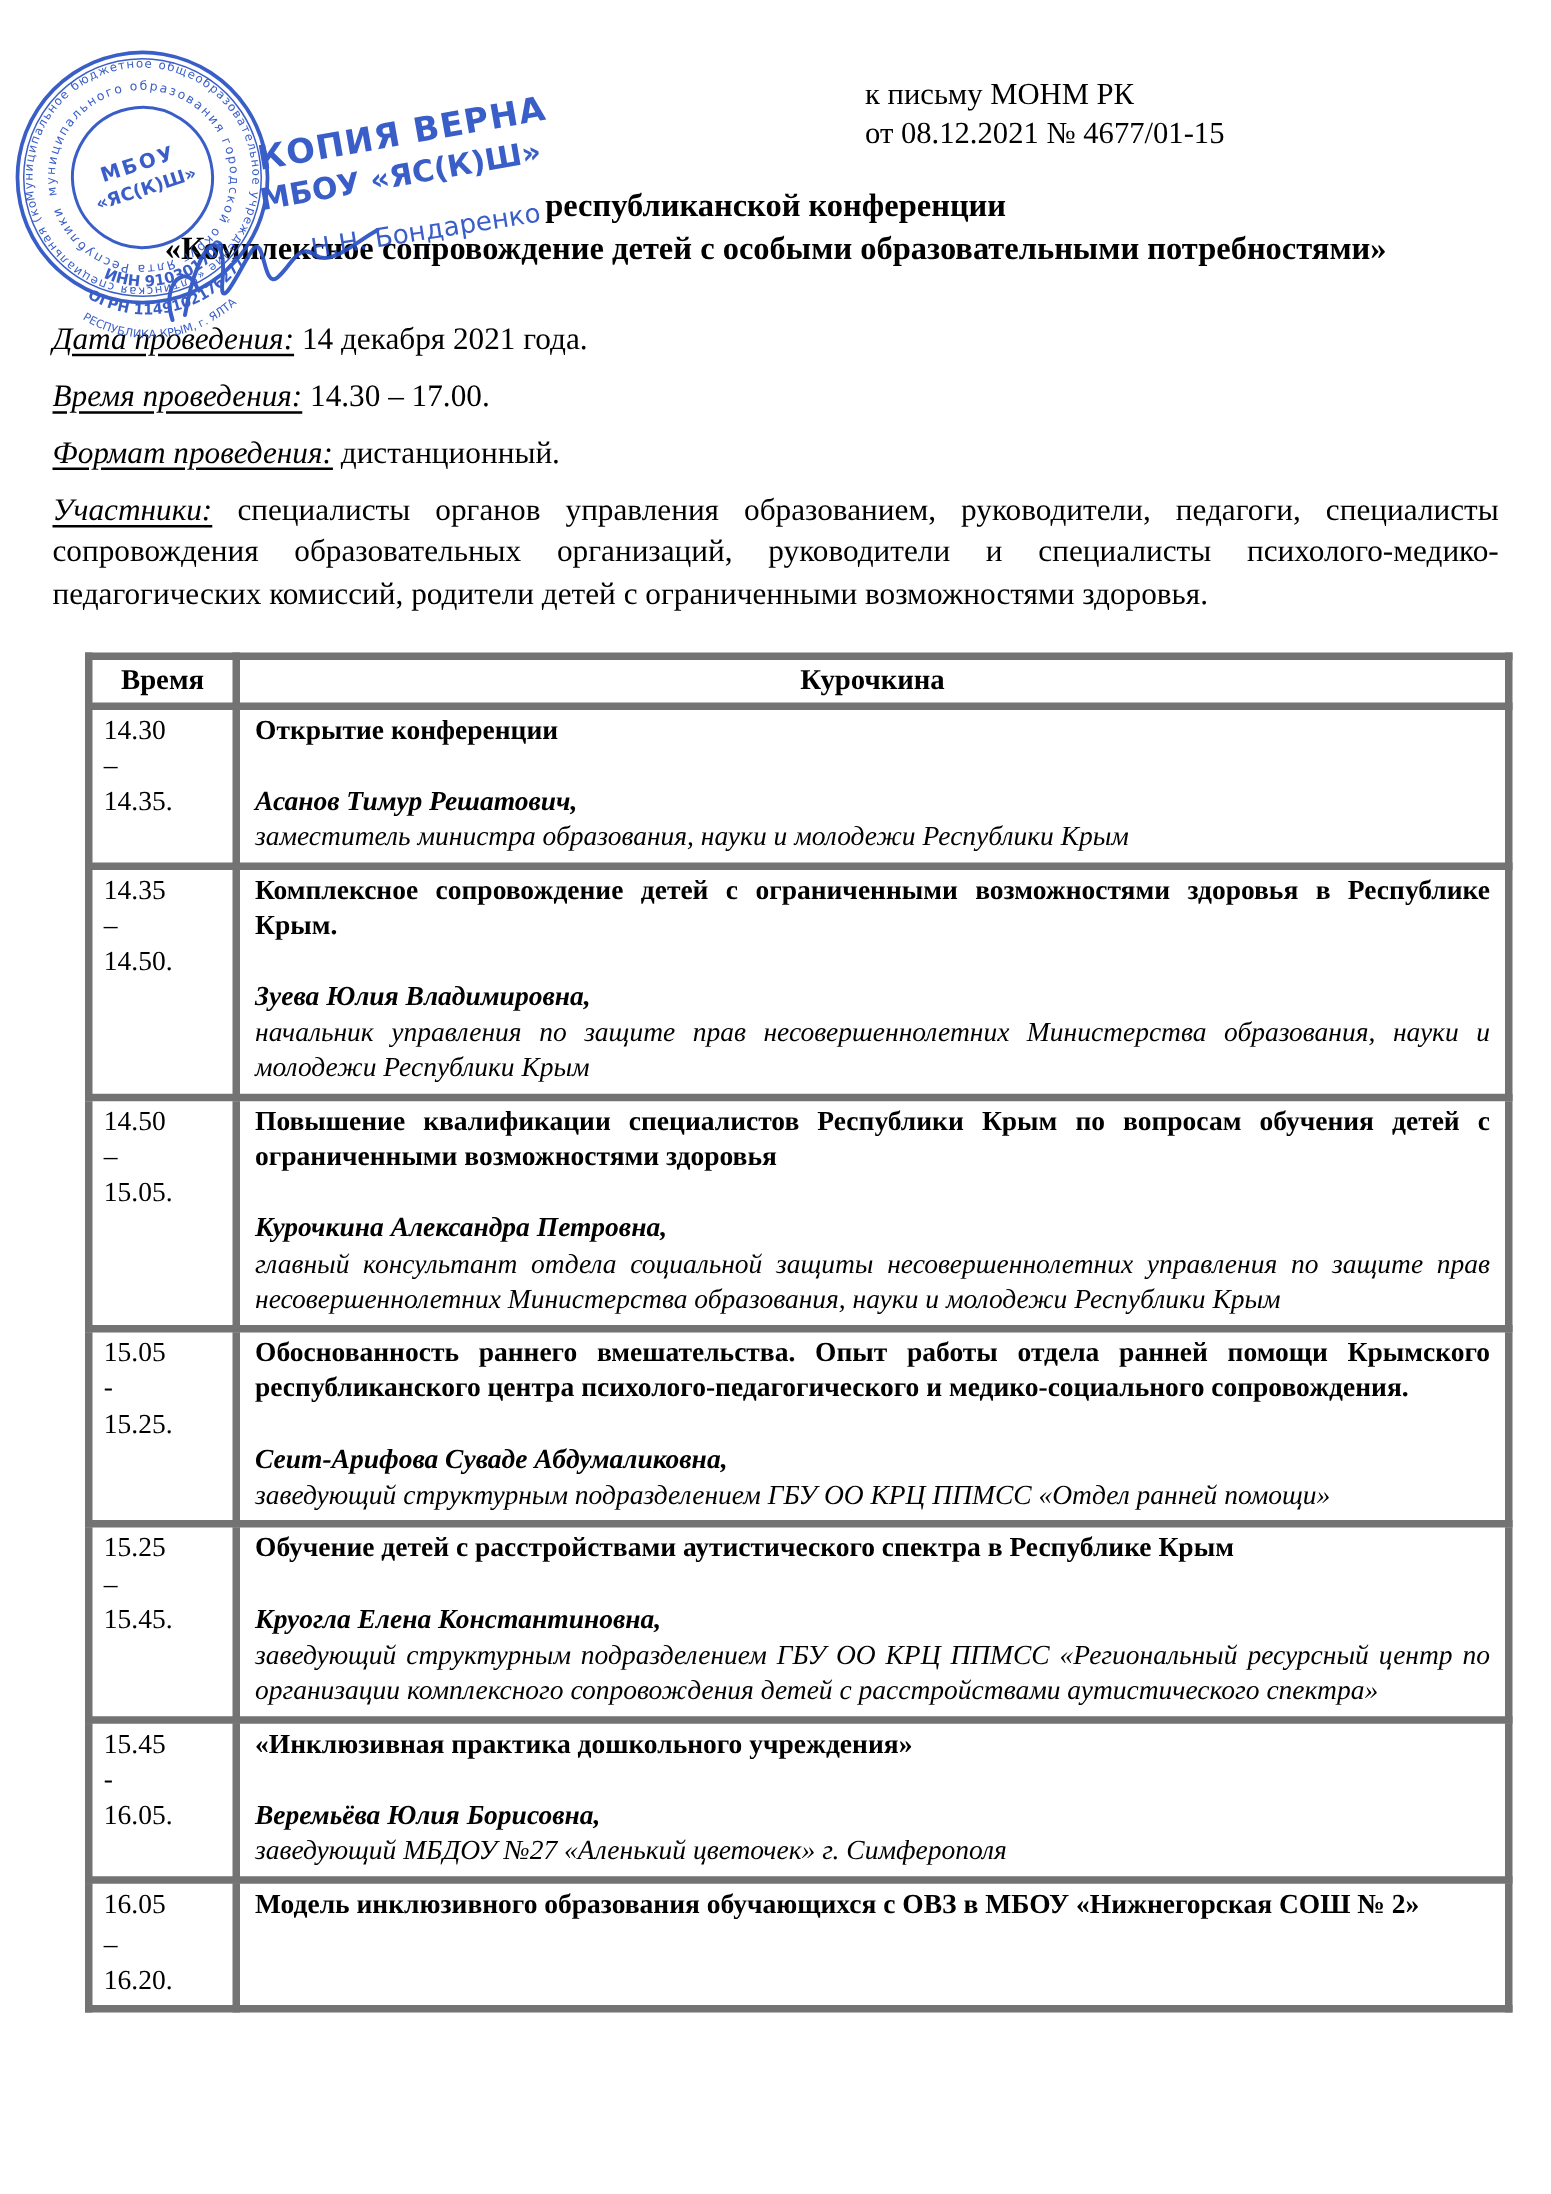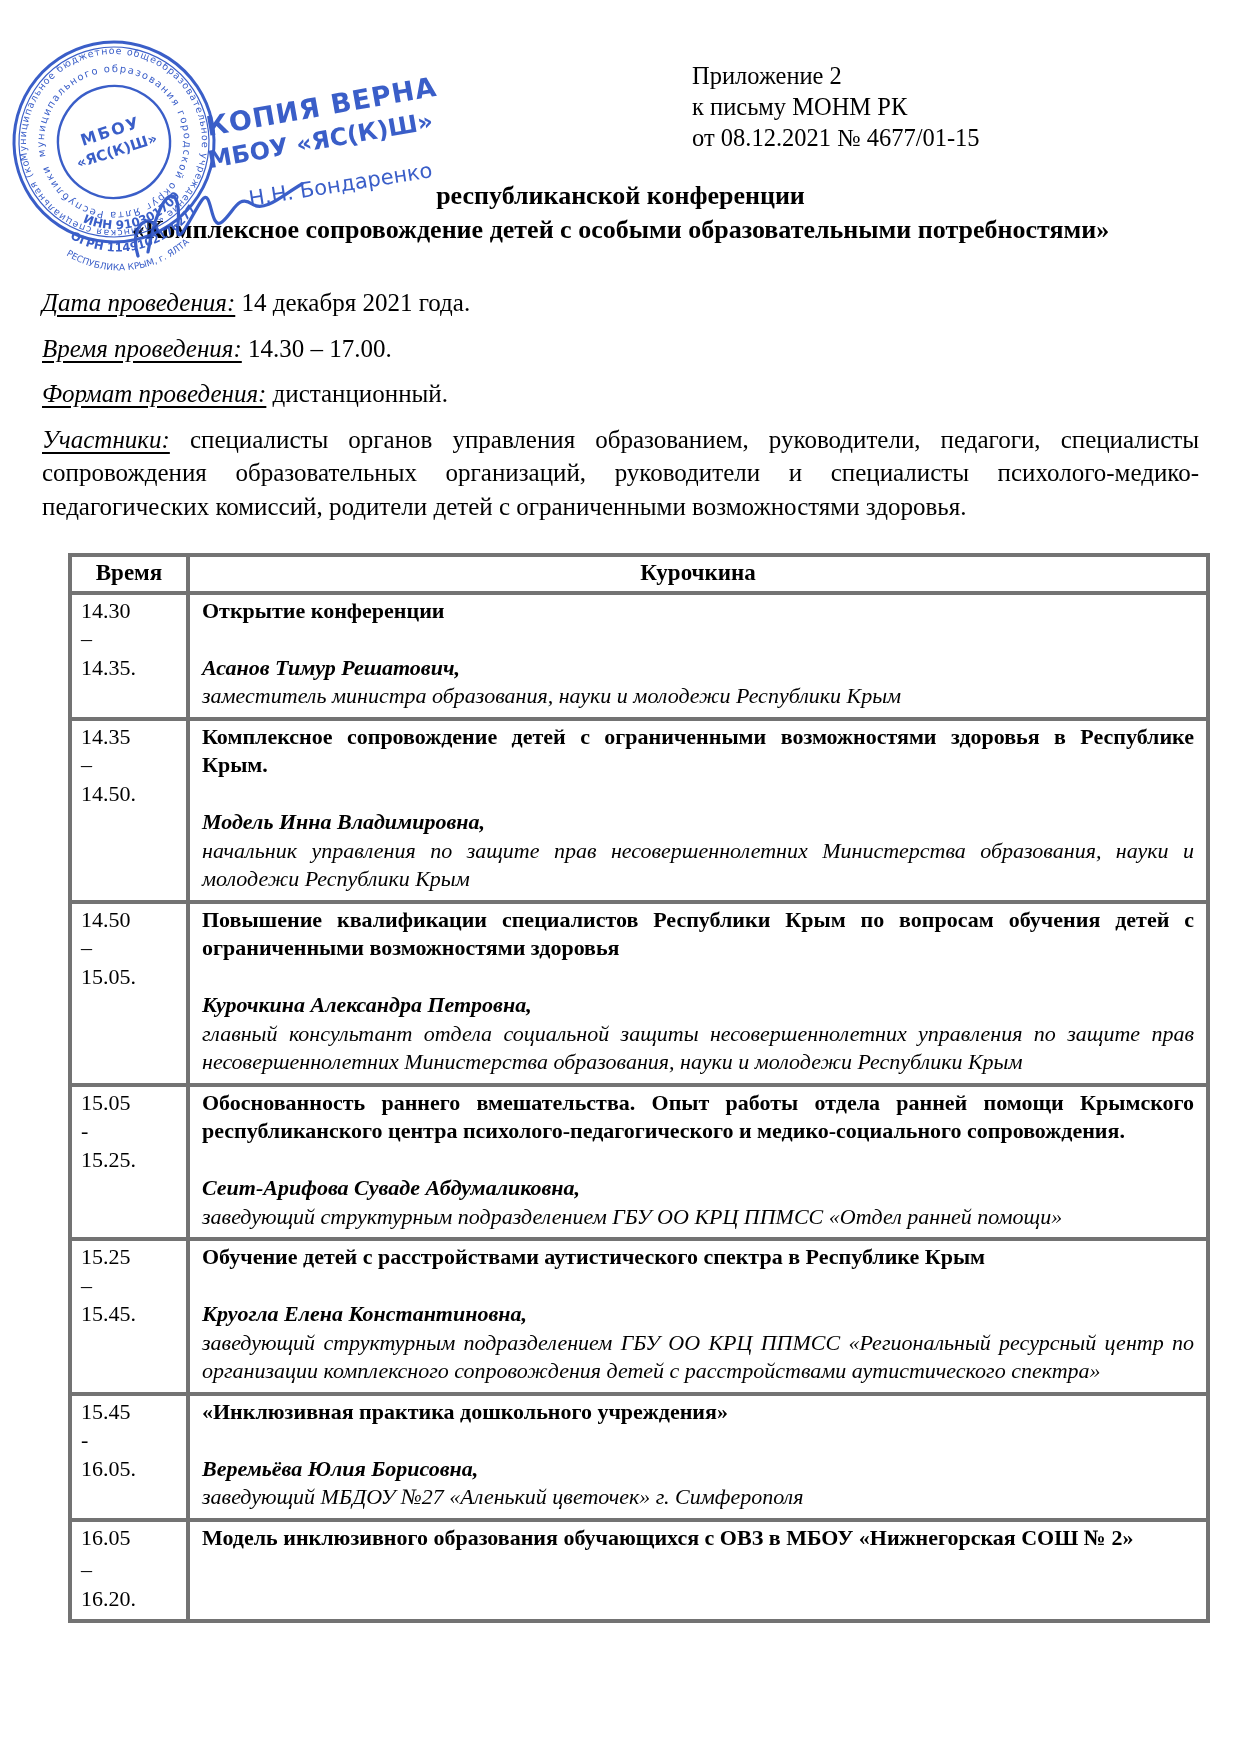--- a/index.html
+++ b/index.html
@@ -20,21 +20,21 @@
   
   .meta{margin:40px 30px 0 30px;font-size:25px;line-height:33.5px;}
   .meta p{margin:12px;text-align:justify;}
   .meta .meta-label{font-style:italic;text-decoration:underline;text-underline-offset:4px;text-decoration-thickness:1.5px;}
   
   table.schedule{
     border-collapse:collapse;table-layout:fixed;
     margin:30px 0 0 68px;width:1142px;
     font-size:22px;line-height:28.5px;
   }
-  table.schedule th,table.schedule td{border:4px solid #737373;vertical-align:top;}
+  table.schedule th,table.schedule td{border:6px solid #737373;vertical-align:top;}
   table.schedule th{font-size:23px;font-weight:bold;text-align:center;padding:2px 4px 3px;}
   td.time{padding:2px 9px 6px 9px;}
   td.content{padding:2px 12px 6px 12px;}
   .time-line1{display:flex;justify-content:space-between;flex-direction:column;}
   .time-line1.compact{justify-content:flex-end;gap:4px;}
   td.content p{margin:0;}
   td.content p.title{font-weight:bold;text-align:justify;}
   td.content p.name{font-weight:bold;font-style:italic;}
   td.content p.role{font-style:italic;text-align:justify;}
   td.content p.blank{height:28.5px;}
@@ -80,21 +80,20 @@
     </g>
     <g transform="translate(206,102) rotate(-10)" fill="currentColor" font-family="DejaVu Sans, sans-serif">
       <text x="0" y="0" font-size="27" font-weight="bold" letter-spacing="1">КОПИЯ ВЕРНА</text>
       <text x="-4" y="32" font-size="24" font-weight="bold">МБОУ «ЯС(К)Ш»</text>
     </g>
     <text transform="translate(248,172) rotate(-9)" x="0" y="0" fill="currentColor" font-family="DejaVu Sans, sans-serif" font-size="21">Н.Н. Бондаренко</text>
     <path d="M 136,222 C 126,192 148,175 156,197 M 146,218 C 158,150 180,148 176,190 C 173,220 190,180 200,166 C 210,152 208,198 220,188 C 232,178 236,160 250,170 C 263,179 282,160 300,150" stroke="currentColor" stroke-width="3.2" stroke-linecap="round" fill="none"></path>
   </svg>
 
   <div class="appendix">
-      <div>Приложение 2</div>
       <div>к письму МОНМ РК</div>
       <div>от 08.12.2021 № 4677/01-15</div>
     </div>
 
   <div class="titles">
       <div>республиканской конференции</div>
       <div>«Комплексное сопровождение детей с особыми образовательными потребностями»</div>
     </div>
 
   <div class="meta">
@@ -135,21 +134,21 @@
           <td class="time">
             <div class="time-line1">
               <span>14.35</span>
               <span>–</span>
             </div>
             <div class="time-line2">14.50.</div>
           </td>
           <td class="content">
             <p class="title">Комплексное сопровождение детей с ограниченными возможностями здоровья в Республике Крым.</p>
             <p class="blank"></p>
-            <p class="name">Модель Инна Владимировна,</p>
+            <p class="name">Зуева Юлия Владимировна,</p>
             <p class="role">начальник управления по защите прав несовершеннолетних Министерства образования, науки и молодежи Республики Крым</p>
           </td>
         </tr>
         <tr>
           <td class="time">
             <div class="time-line1">
               <span>14.50</span>
               <span>–</span>
             </div>
             <div class="time-line2">15.05.</div>

